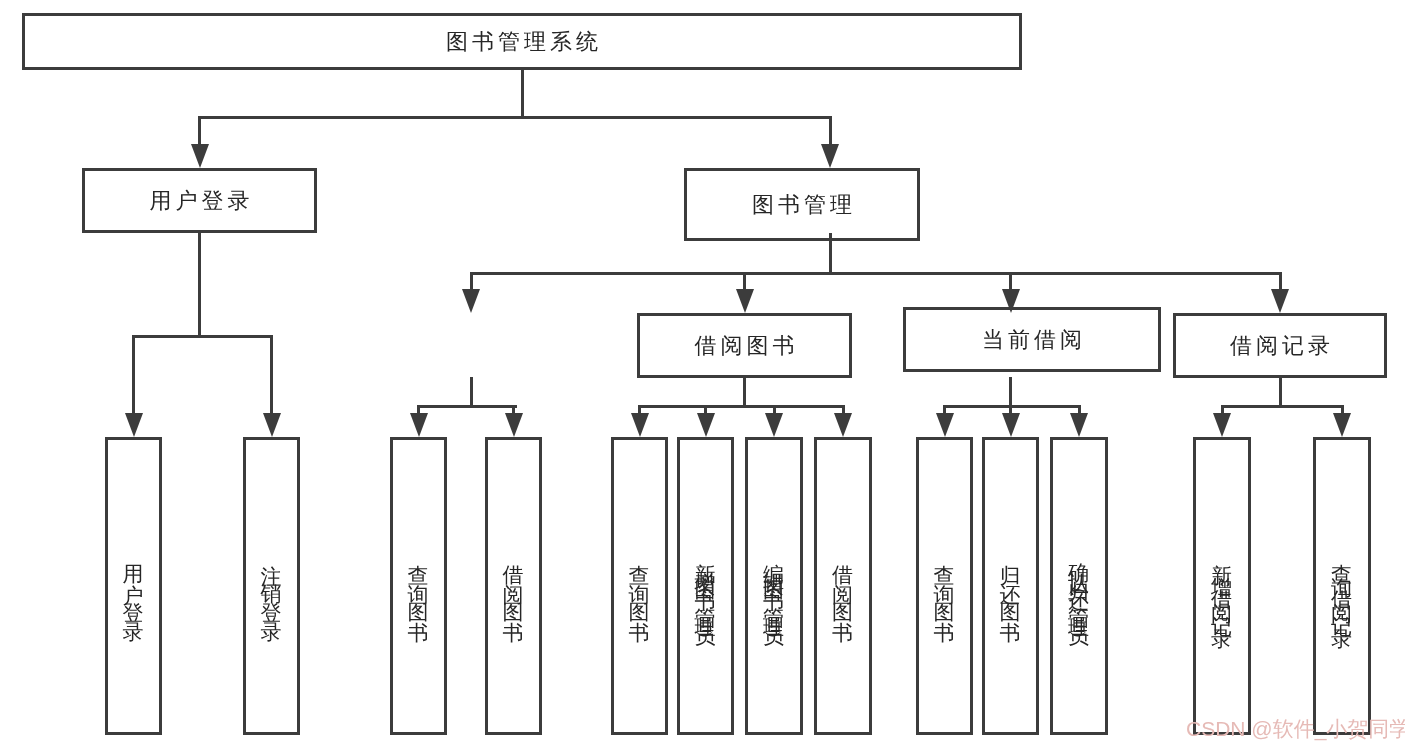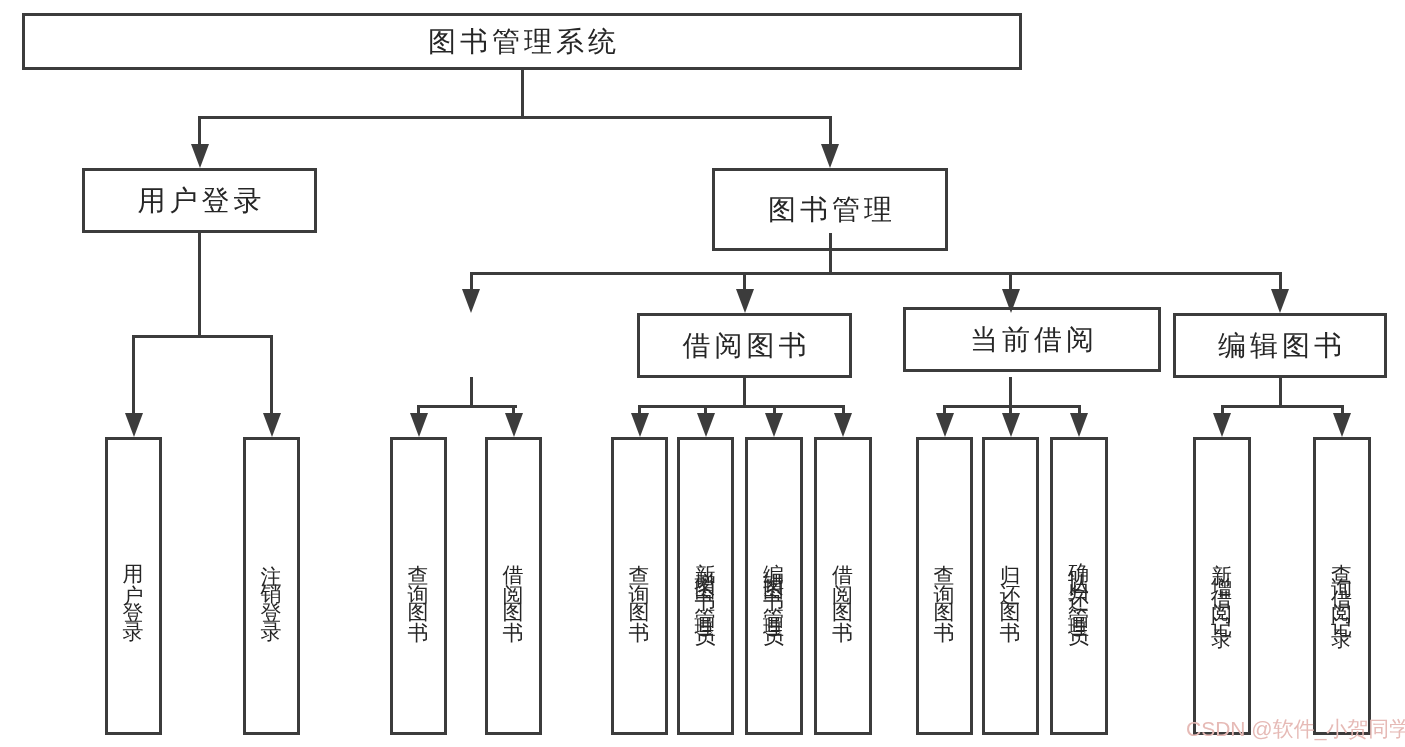--- a/index.html
+++ b/index.html
@@ -12,21 +12,21 @@
   }
   .canvas{
     position:relative; width:1405px; height:747px;
     background:var(--background,#fff); overflow:hidden;
   }
   .node{
     position:absolute; box-sizing:border-box;
     border:3px solid var(--line,#3c3c3c);
     background:#fff; color:var(--text,#262626);
     display:flex; align-items:center; justify-content:center;
-    font-size:28px; line-height:1;
+    font-size:22px; line-height:1;
   }
   .h-text{letter-spacing:4px; text-indent:4px; white-space:nowrap;}
   .leaf{font-size:21px;}
   .v-text{
     writing-mode:vertical-rl; text-orientation:mixed;
     white-space:nowrap; line-height:1;
   }
   .hline,.vline{position:absolute; background:var(--line,#3c3c3c);}
   .hline{height:3px;}
   .vline{width:3px;}
@@ -48,35 +48,35 @@
 <div class="canvas">
 
   <div class="node" style="left:22px;top:13px;width:1000px;height:57px">
     <span class="h-text">图书管理系统</span>
   </div>
 
   <div class="node" style="left:82px;top:168px;width:235px;height:65px">
     <span class="h-text">用户登录</span>
   </div>
 
-  <div class="node" style="left:712px;top:168px;width:236px;height:83px">
+  <div class="node" style="left:684px;top:168px;width:236px;height:73px">
     <span class="h-text">图书管理</span>
   </div>
 
 
   <div class="node" style="left:637px;top:313px;width:215px;height:65px">
     <span class="h-text">借阅图书</span>
   </div>
 
   <div class="node" style="left:903px;top:307px;width:258px;height:65px">
     <span class="h-text">当前借阅</span>
   </div>
 
   <div class="node" style="left:1173px;top:313px;width:214px;height:65px">
-    <span class="h-text">编辑图书</span>
+    <span class="h-text">借阅记录</span>
   </div>
 
   <div class="node leaf" style="left:105px;top:437px;width:57px;height:298px">
     <span class="v-text" style="letter-spacing: 19px;">用户登录</span>
   </div>
   <div class="node leaf" style="left:243px;top:437px;width:57px;height:298px">
     <span class="v-text" style="letter-spacing: 19px;">注销登录</span>
   </div>
 
   <div class="node leaf" style="left:390px;top:437px;width:57px;height:298px">

